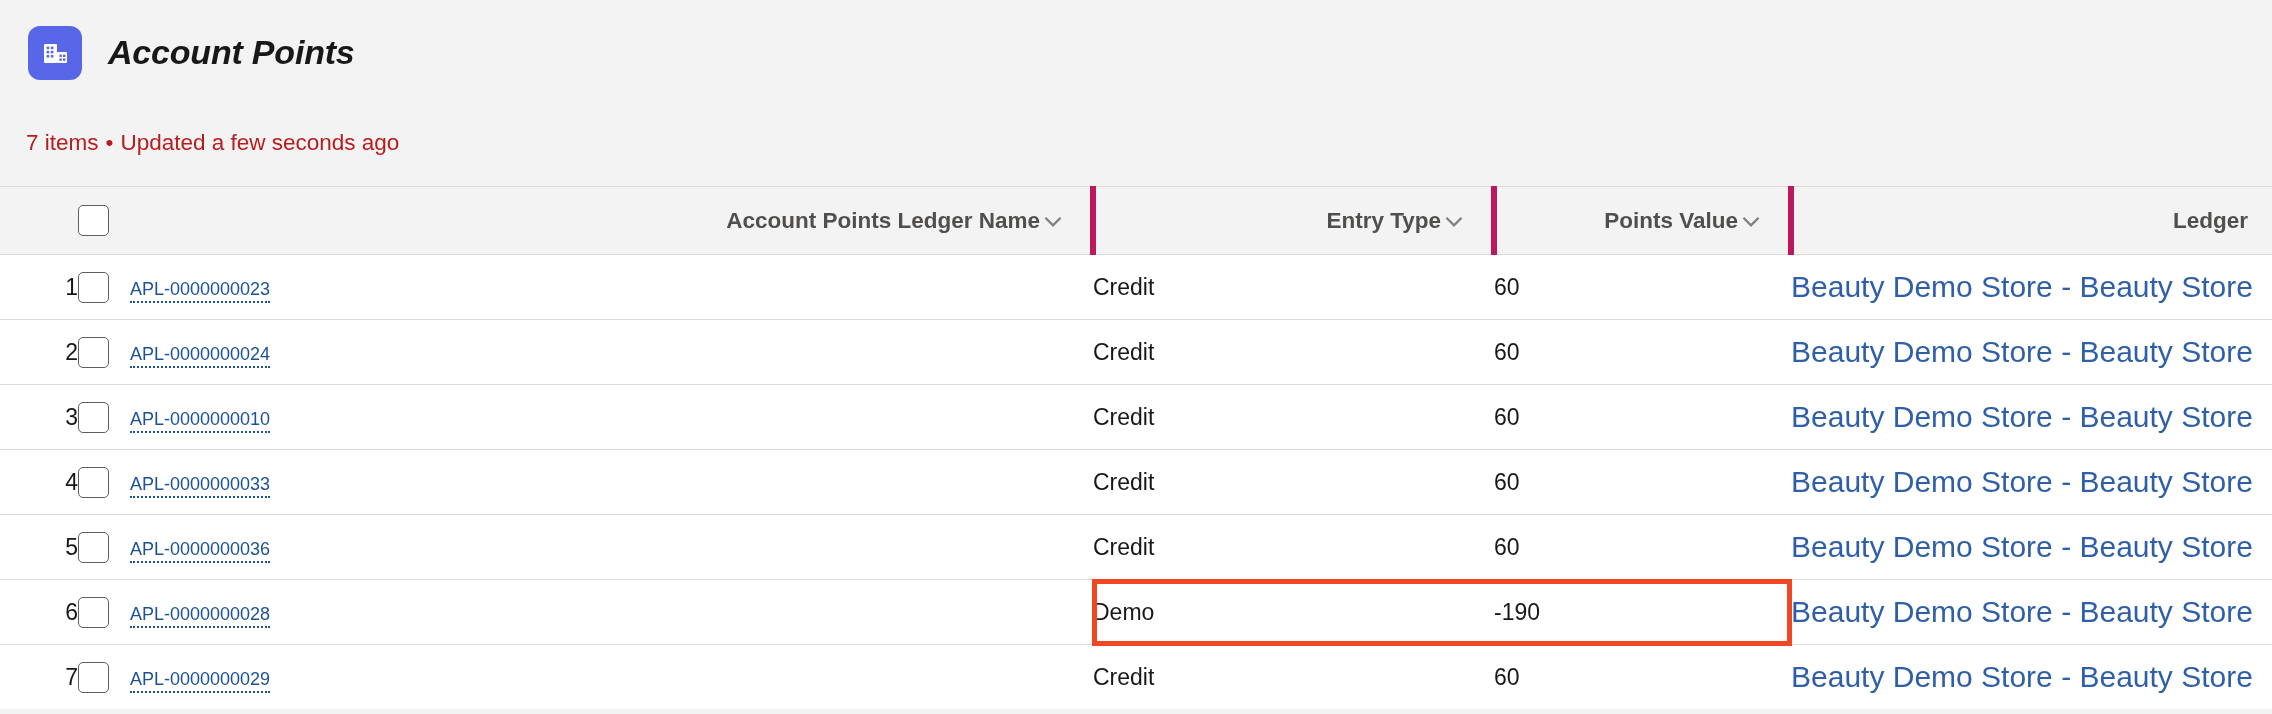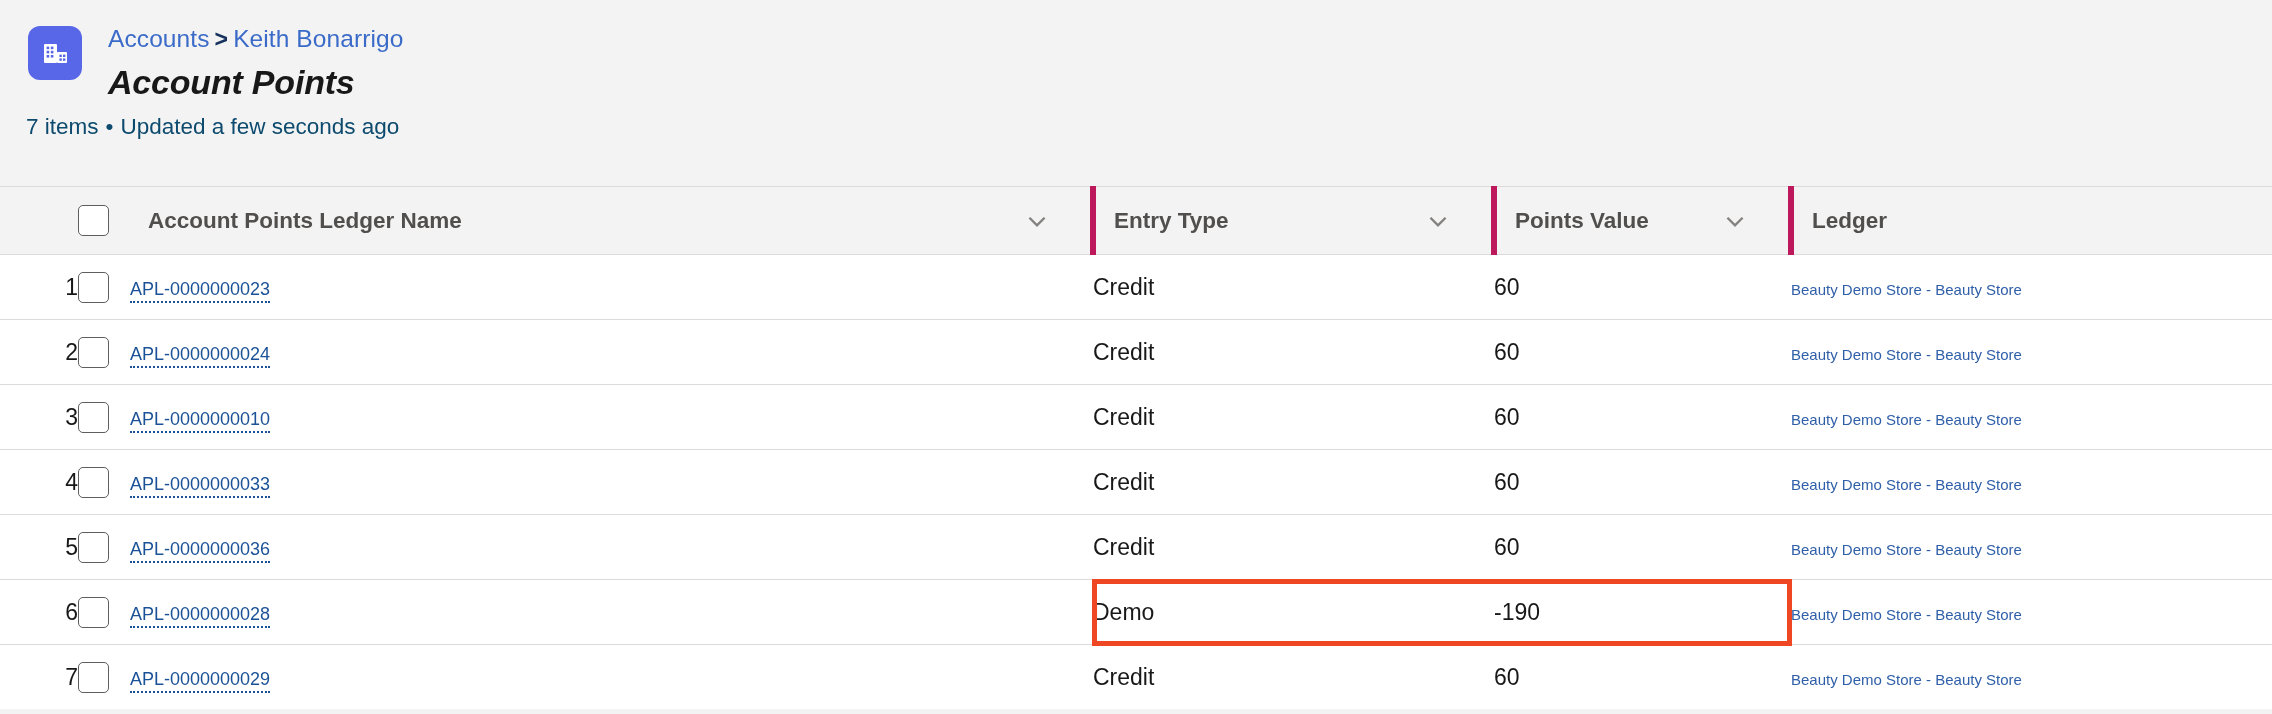--- a/index.html
+++ b/index.html
@@ -81,23 +81,23 @@
     letter-spacing: -0.2px;
     margin-top: 8px;
     line-height: 40px;
     white-space: nowrap;
     font-style: italic;
   }
 
   .meta-row {
     position: absolute;
     left: 26px;
-    top: 114px;
+    top: 130px;
     font-size: 22.5px;
-    color: #0c4a6e;
+    color: #b91c1c;
     line-height: 26px;
     white-space: nowrap;
   }
   .meta-dot { margin: 0 7px; }
 
   
   .list-table {
     position: absolute;
     left: 0;
     top: 186px;
@@ -120,23 +120,23 @@
     color: #514f4d;
     text-align: left;
     padding: 0 0 0 0;
     vertical-align: middle;
     position: relative;
   }
 
   .th-inner {
     display: flex;
     align-items: center;
-    justify-content: space-between;
+    justify-content: flex-end;
     height: 66px;
-    padding-right: 40px;
+    padding-right: 24px;
   }
   .th-label { white-space: nowrap; }
 
   .col-divider { border-left: 6px solid #be185d; }
 
   .chev {
     width: 26px;
     height: 26px;
     flex: 0 0 auto;
     opacity: 0.85;
@@ -192,21 +192,21 @@
     color: #1b5297;
     font-size: 18px;
     text-decoration: none;
     border-bottom: 2.5px dotted #1b5297;
     padding-bottom: 2px;
     cursor: pointer;
     white-space: nowrap;
   }
   a.store-link {
     color: #2f5fa8;
-    font-size: 15px;
+    font-size: 30px;
     text-decoration: none;
     cursor: pointer;
     white-space: nowrap;
   }
 
   
   .highlight-box {
     position: absolute;
     border: 5px solid #ef4724;
     pointer-events: none;
@@ -242,23 +242,20 @@
           <rect x="7.6" y="18" width="2.6" height="2.6" fill="#5867e8"></rect>
           <rect x="11.8" y="18" width="2.6" height="2.6" fill="#5867e8"></rect>
           <rect x="20.4" y="17.6" width="2.4" height="2.4" fill="#5867e8"></rect>
           <rect x="24" y="17.6" width="2.4" height="2.4" fill="#5867e8"></rect>
           <rect x="20.4" y="21.4" width="2.4" height="2.4" fill="#5867e8"></rect>
           <rect x="24" y="21.4" width="2.4" height="2.4" fill="#5867e8"></rect>
         </svg>
       </div>
 
       <div class="header-text">
-        <div class="breadcrumb">
-          <a>Accounts</a><span class="bc-sep">&gt;</span><a>Keith Bonarrigo</a>
-        </div>
         <div class="page-title">Account Points</div>
       </div>
 
     </div>
 
     <div class="meta-row">
       <span>7 items</span><span class="meta-dot">•</span><span>Updated a few seconds ago</span>
     </div>
   </div>
 

